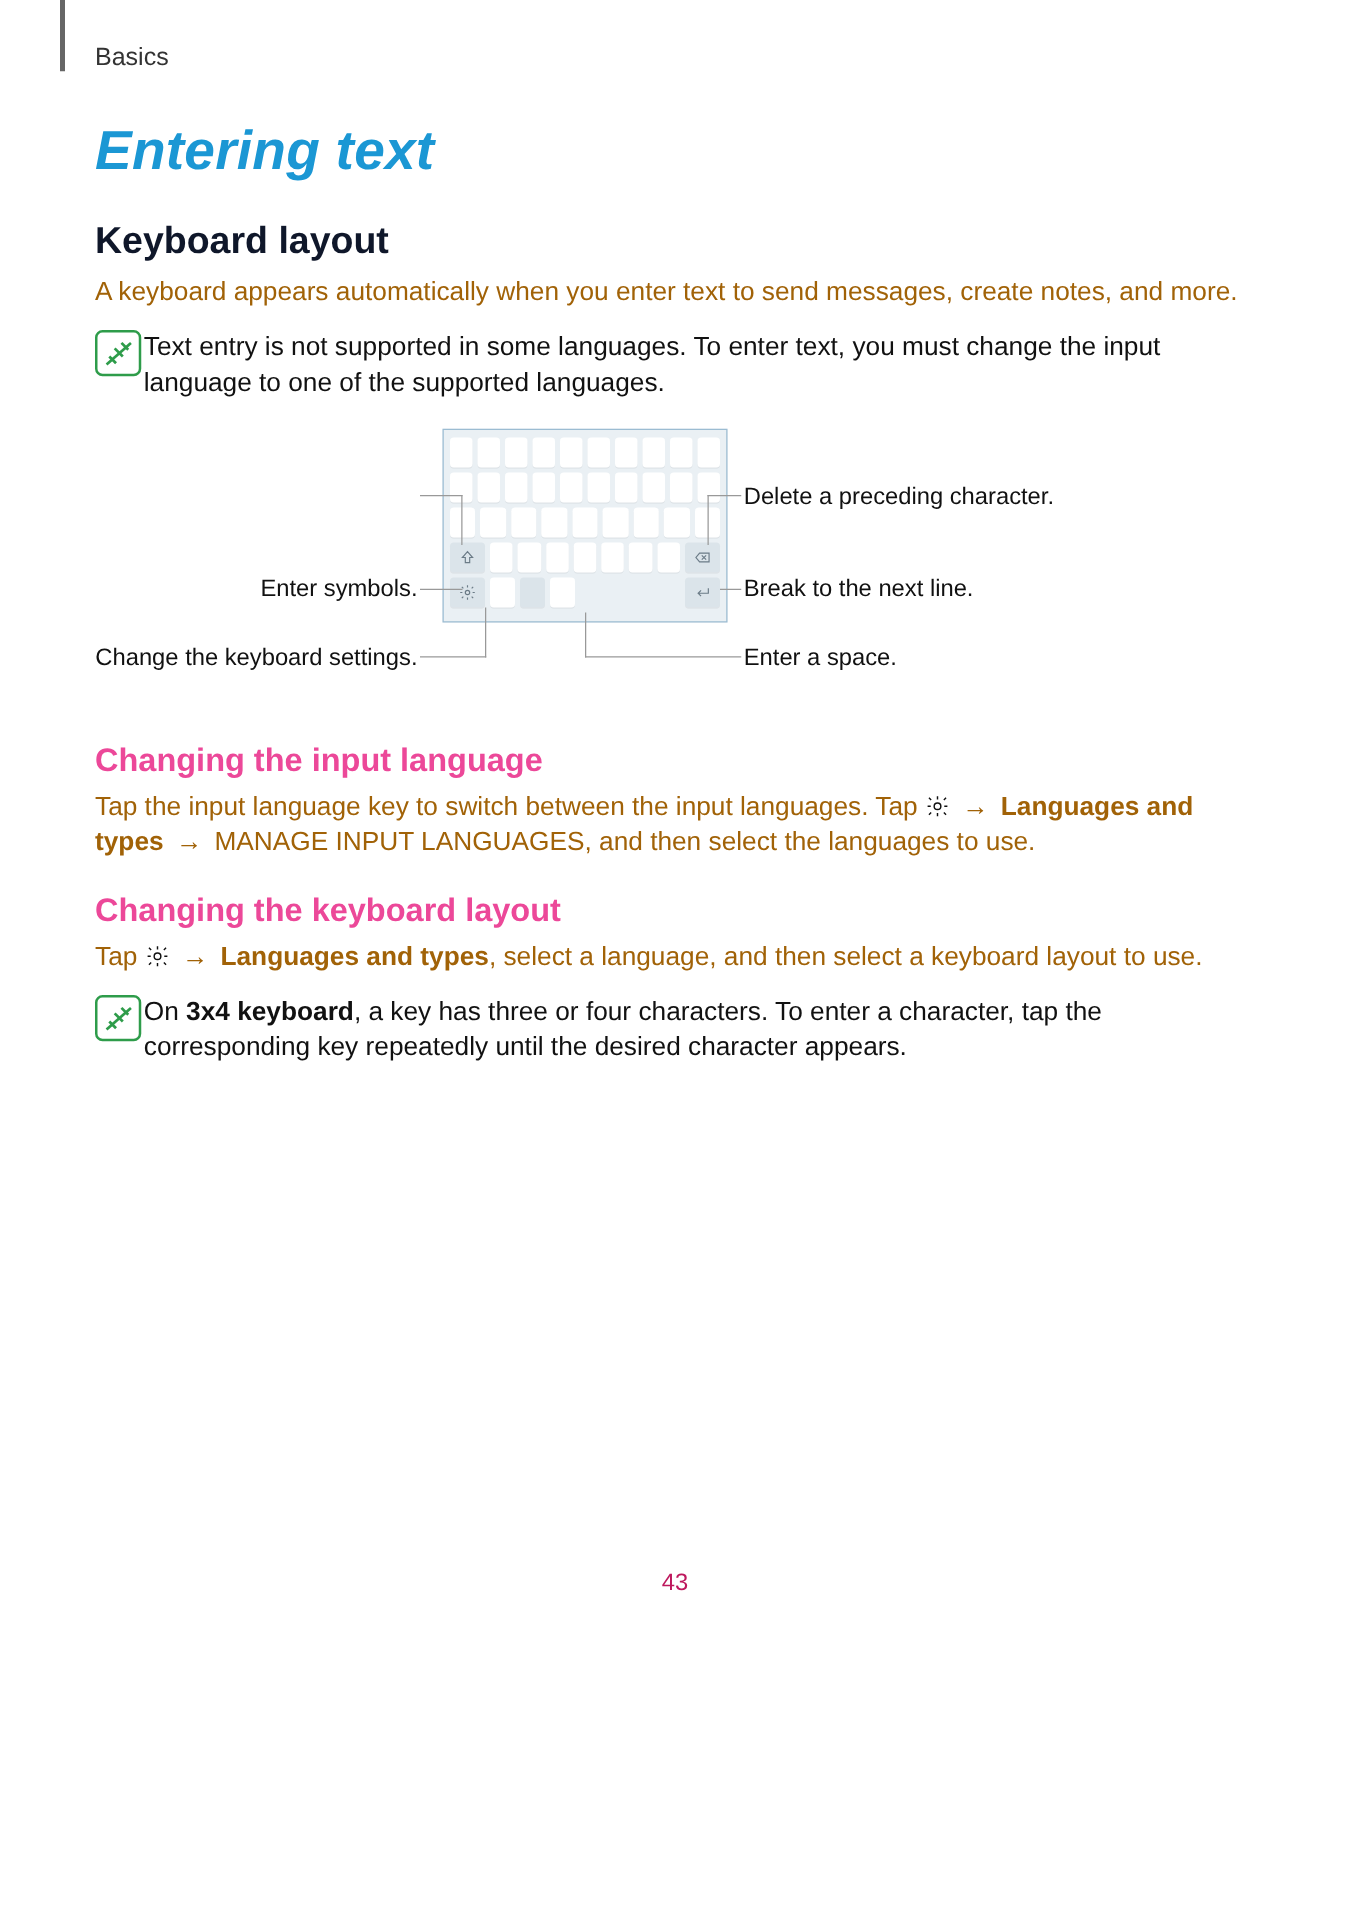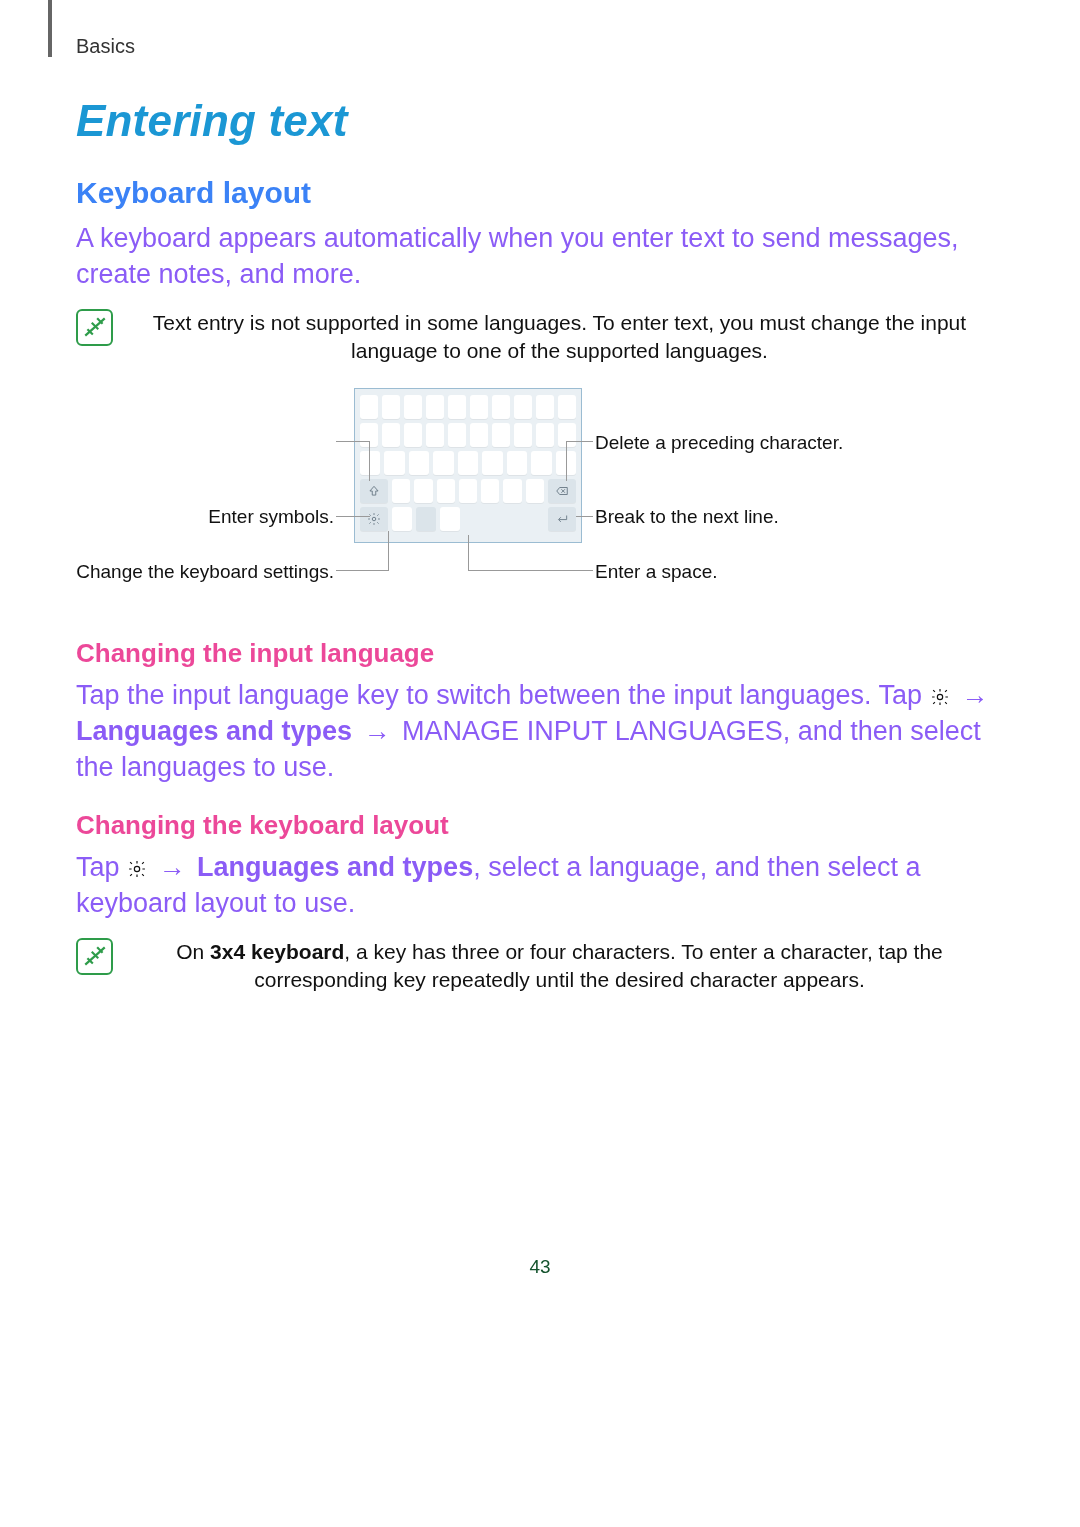--- a/index.html
+++ b/index.html
@@ -42,35 +42,34 @@
     font-size: 44px;
     font-weight: 700;
     color: #1b97d4;
     margin: 0 0 30px 0;
     letter-spacing: 0.2px;
     font-style: italic;
   }
   h2.subtitle {
     font-size: 30px;
     font-weight: 700;
-    color: #3b82f6;
+    color: #0f172a;
     margin: 12px 0 10px 0;
   }
   p.body {
-    font-size: 27px;
+    font-size: 21px;
     line-height: 1.35;
     margin: 0 0 16px 0;
-    color: #8b5cf6;
+    color: #a16207;
   }
   .note-row {
     display: flex;
     align-items: flex-start;
     gap: 2px;
     margin-bottom: 22px;
-    text-align: center;
   }
   .note-icon {
     flex: 0 0 37px;
     height: 37px;
     border: 2px solid #2e9c4a;
     border-radius: 6px;
     display: flex;
     align-items: center;
     justify-content: center;
     margin-top: 0px;
@@ -173,21 +172,21 @@
   .caps { font-weight: 400; }
   .arrow { padding: 0 4px; }
 
   .page-num {
     position: absolute;
     bottom: 42px;
     left: 0;
     width: 1080px;
     text-align: center;
     font-size: 19px;
-    color: #14532d;
+    color: #be185d;
   }
 </style>
 </head>
 <body>
 
 <div class="page">
   <div class="tab-mark"></div>
   <div class="section-label">Basics</div>
 
   <div class="content">

